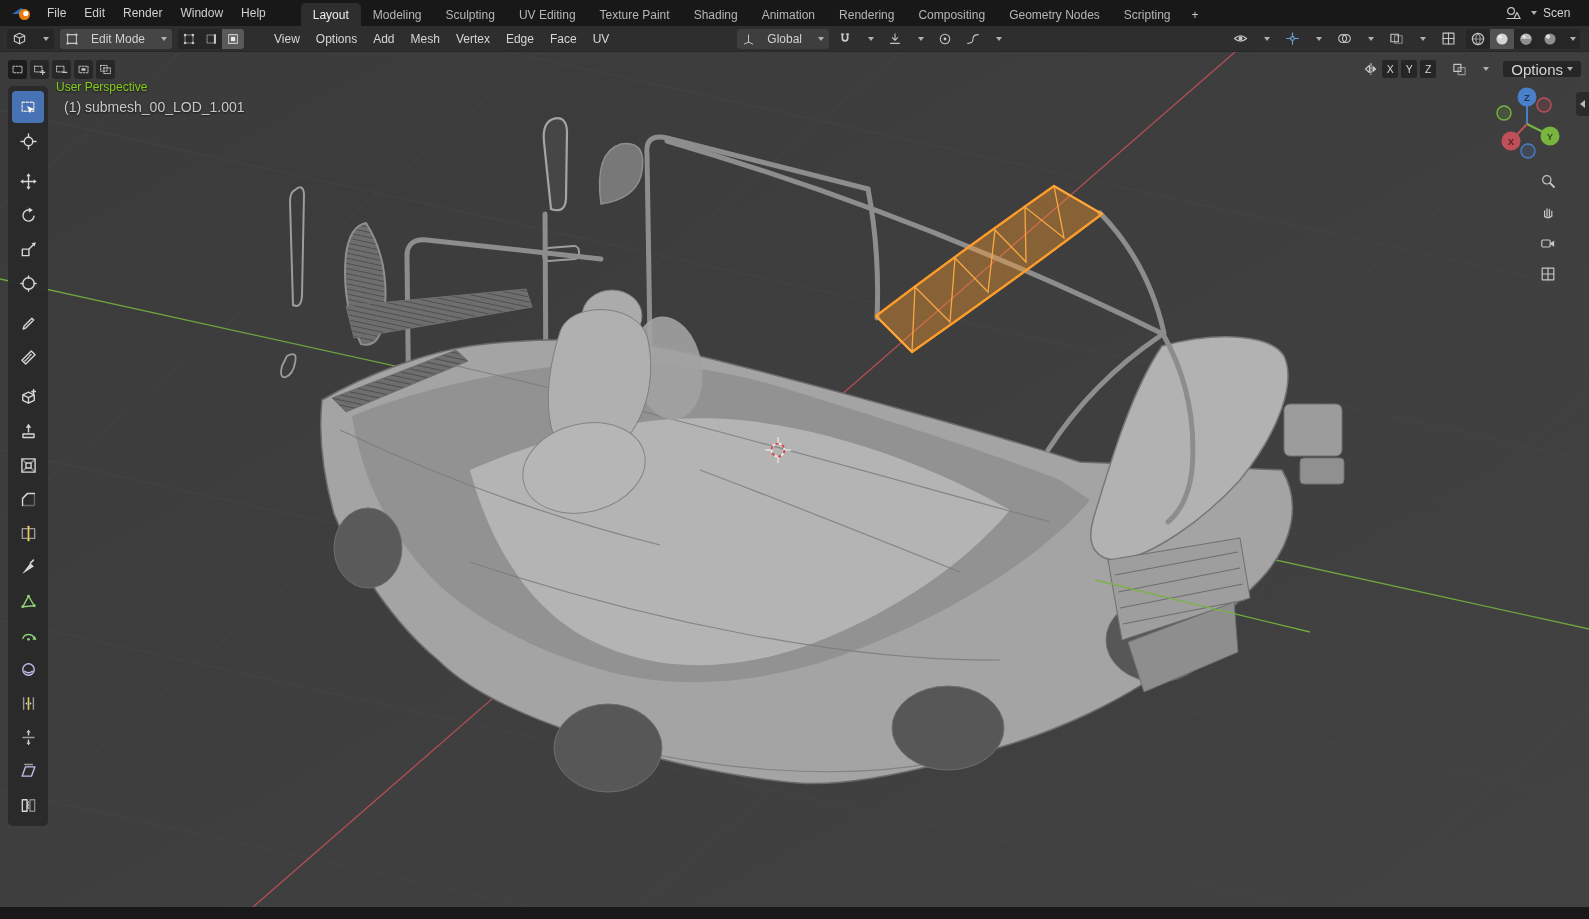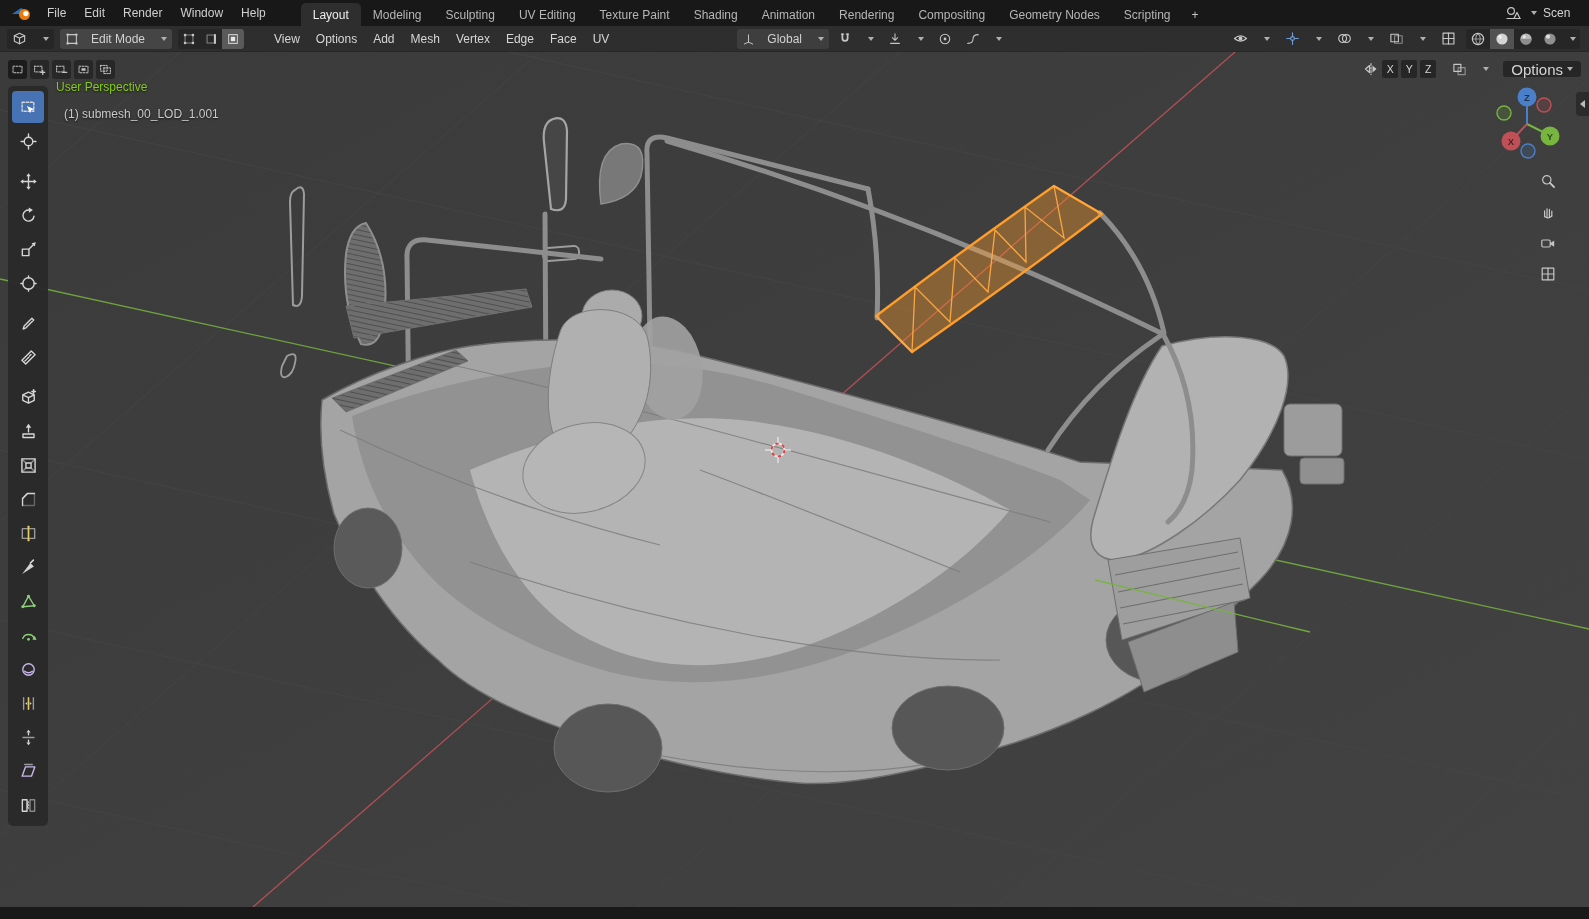--- a/index.html
+++ b/index.html
@@ -27,21 +27,21 @@
 .modegrp .hbtn.active{background:#5a5a5a}
 .h2menu{padding:0 8px;height:26px;display:flex;align-items:center;color:#d6d6d6}
 .spacer{flex:1}
 .shadegrp{display:flex;background:#262626;border-radius:3px;overflow:hidden}
 .shadegrp .hbtn{padding:0 4px;border-radius:0}
 .shadegrp .hbtn.active{background:#525252}
 
 .viewport{position:absolute;top:52px;left:0;right:0;bottom:12px;background:#3d3d3d;overflow:hidden}
 .scene{position:absolute;inset:0;width:100%;height:100%}
 .vlabel1{position:absolute;left:56px;top:28px;font-size:12px;color:#84cc16;text-shadow:0 1px 2px rgba(0,0,0,.65)}
-.vlabel2{position:absolute;left:64px;top:55px;font-size:12px;color:#c9c9c9;text-shadow:0 1px 2px rgba(0,0,0,.65)}
+.vlabel2{position:absolute;left:64px;top:47px;font-size:14px;color:#c9c9c9;text-shadow:0 1px 2px rgba(0,0,0,.65)}
 
 .presets{position:absolute;left:8px;top:8px;display:flex;gap:3px}
 .preset{width:19px;height:19px;background:#272727;border-radius:3px;display:flex;align-items:center;justify-content:center}
 .preset.active{background:#1c1c1c}
 .tsr{position:absolute;right:8px;top:7px;display:flex;align-items:center;gap:3px}
 .axbtn{width:16px;height:18px;background:#262626;border-radius:2px;justify-content:center;font-size:10.5px;color:#d5d5d5}
 .optbtn{height:16px;background:#262626;border-radius:3px;padding:0 8px;font-size:15px;color:#d5d5d5}
 
 .toolrail{position:absolute;left:8px;top:34px;width:40px;background:rgba(42,42,42,.96);border-radius:5px;padding:4px 0;display:flex;flex-direction:column;align-items:center}
 .tool{width:32px;height:32px;border-radius:4px;margin:1px 0;display:flex;align-items:center;justify-content:center}

